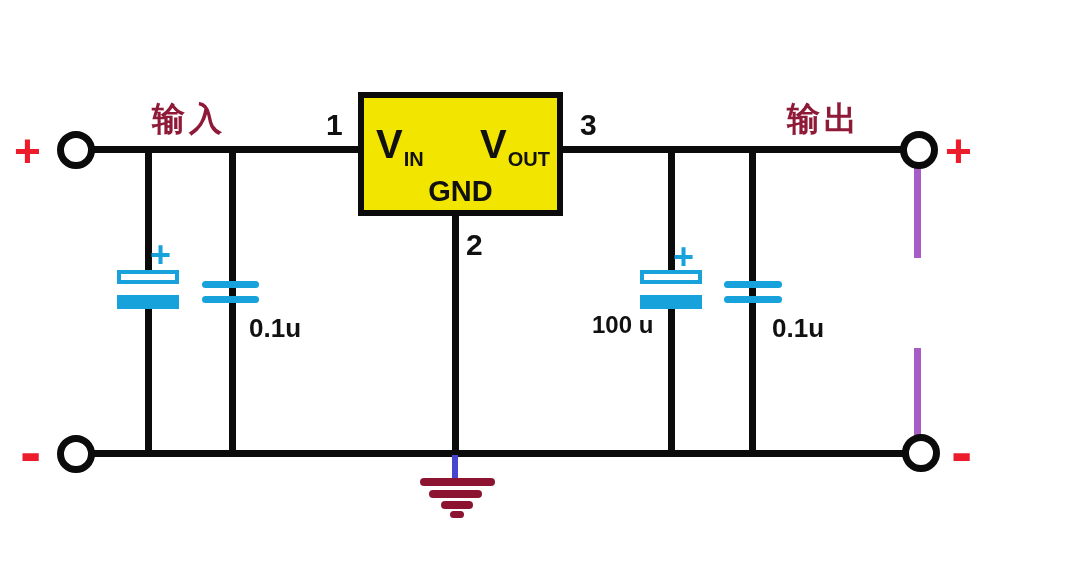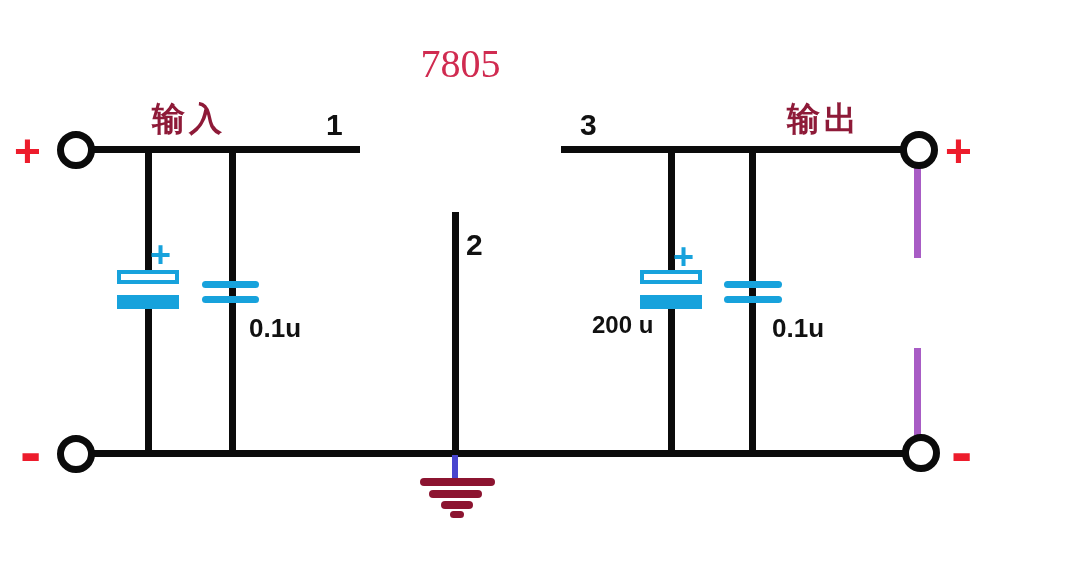--- a/index.html
+++ b/index.html
@@ -122,40 +122,44 @@
   <div class="terminal" style="left:57px;top:131px;"></div>
   <div class="terminal" style="left:900px;top:131px;"></div>
   <div class="terminal" style="left:57px;top:435px;"></div>
   <div class="terminal" style="left:902px;top:434px;"></div>
 
   <div class="polarity plus" style="left:14px;top:128px;">+</div>
   <div class="polarity plus" style="left:945px;top:128px;">+</div>
   <div class="polarity minus" style="left:20px;top:420px;">-</div>
   <div class="polarity minus" style="left:951px;top:420px;">-</div>
 
-  <div class="title">7805</div>
   <div class="io-label" style="left:152px;top:103px;">输入</div>
   <div class="io-label" style="left:787px;top:103px;text-align:center;">输出</div>
 
+  <div class="regulator">
+    <div class="vlabel" style="left:12px;"><span class="vmain">V</span><span class="vsub">IN</span></div>
+    <div class="vlabel" style="right:8px;"><span class="vmain">V</span><span class="vsub">OUT</span></div>
+    <div class="gndlabel">GND</div>
+  </div>
   <div class="reg-pinlabel" style="left:326px;top:110px;">1</div>
   <div class="reg-pinlabel" style="left:580px;top:110px;">3</div>
   <div class="reg-pinlabel" style="left:466px;top:230px;">2</div>
 
   <div class="cap-plus" style="left:150px;top:237px;">+</div>
   <div class="cap-plate-hollow" style="left:117px;top:270px;"></div>
   <div class="cap-plate-solid" style="left:117px;top:295px;"></div>
 
   <div class="cap-bar" style="left:202px;top:281px;width:57px;"></div>
   <div class="cap-bar" style="left:202px;top:296px;width:57px;"></div>
   <div class="cap-label" style="left:249px;top:315px;">0.1u</div>
 
   <div class="cap-plus" style="left:673px;top:239px;">+</div>
   <div class="cap-plate-hollow" style="left:640px;top:270px;"></div>
   <div class="cap-plate-solid" style="left:640px;top:295px;"></div>
-  <div class="cap-label" style="left:592px;top:313px;font-size:24px;">200 u</div>
+  <div class="cap-label" style="left:592px;top:313px;font-size:24px;">100 u</div>
 
   <div class="cap-bar" style="left:724px;top:281px;width:58px;"></div>
   <div class="cap-bar" style="left:724px;top:296px;width:58px;"></div>
   <div class="cap-label" style="left:772px;top:315px;">0.1u</div>
 
 
   <div class="gnd-stub"></div>
   <div class="gnd-bar" style="left:420px;top:478px;width:75px;"></div>
   <div class="gnd-bar" style="left:429px;top:490px;width:53px;"></div>
   <div class="gnd-bar" style="left:441px;top:501px;width:32px;"></div>

